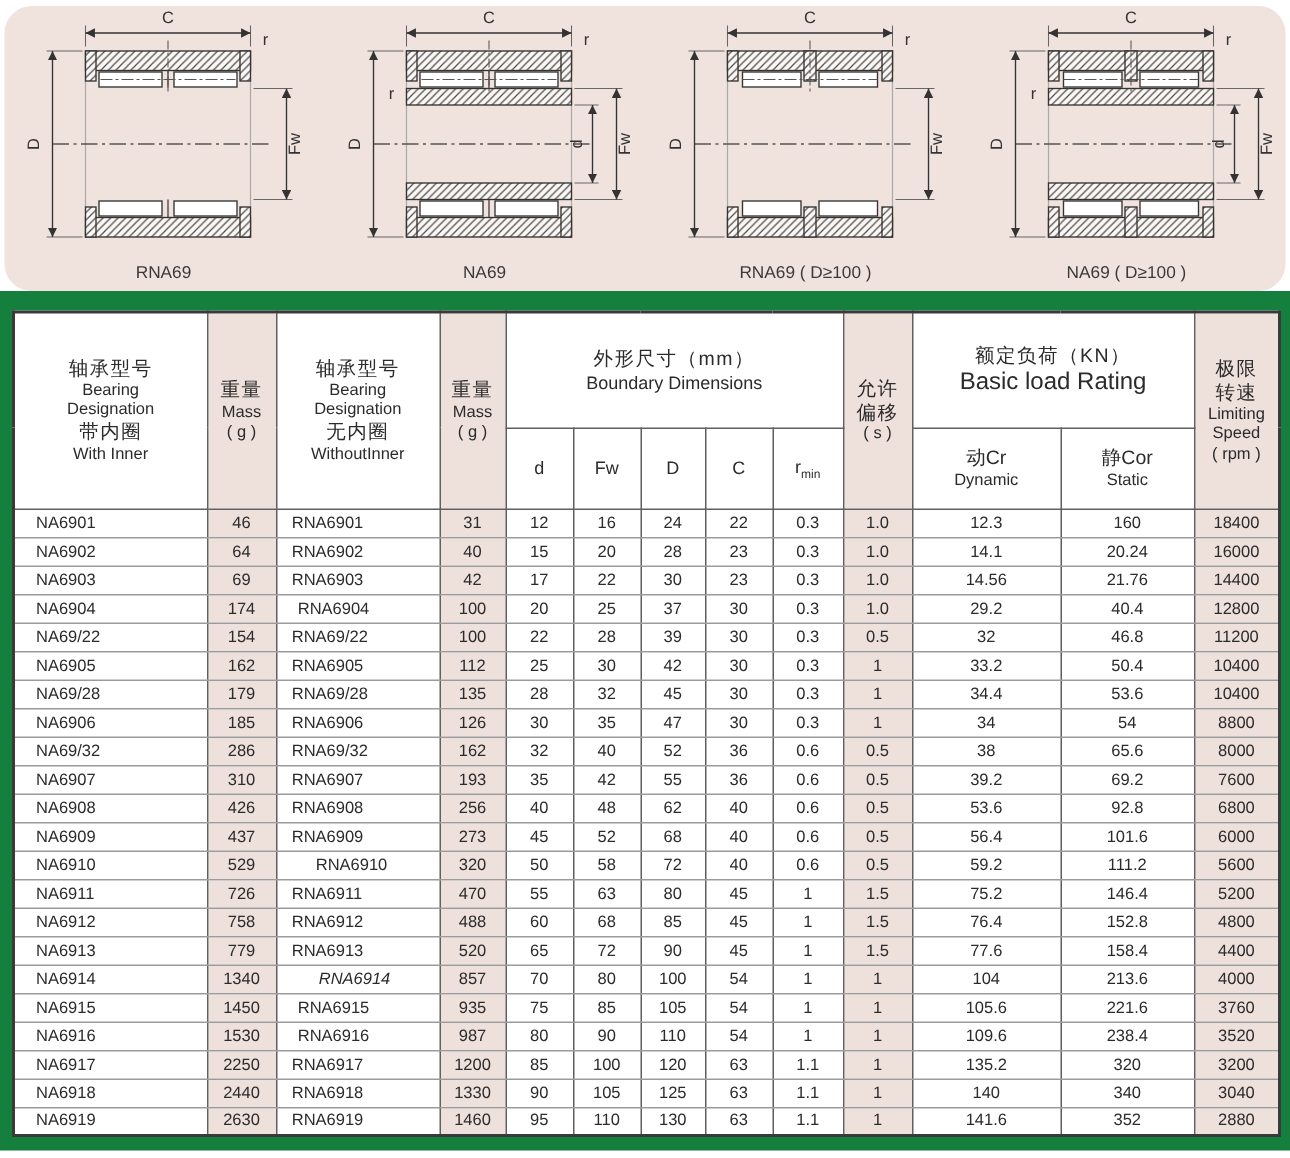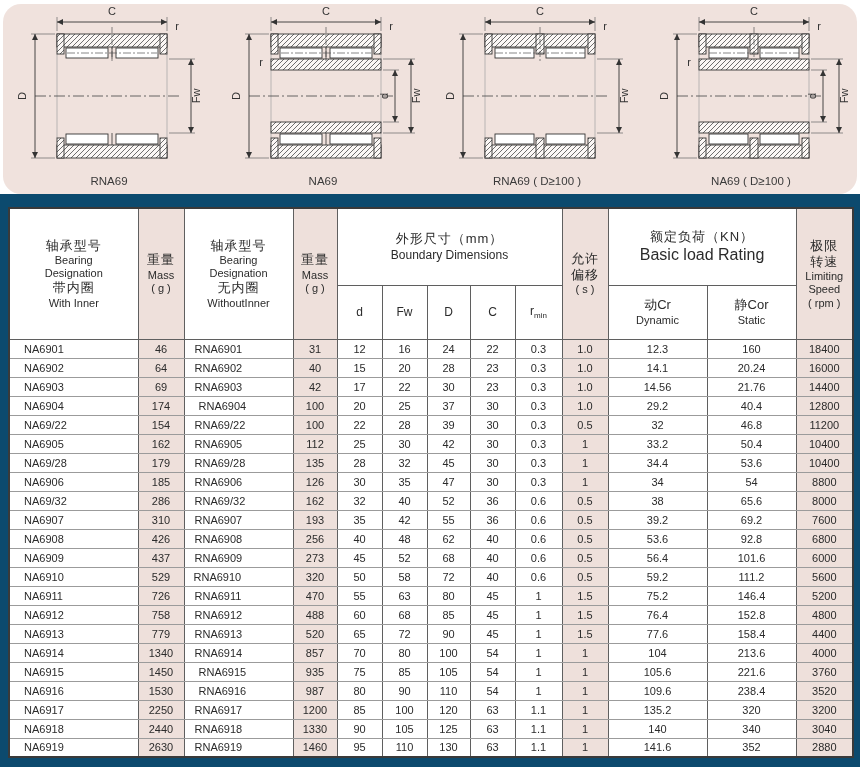--- a/index.html
+++ b/index.html
@@ -7,21 +7,21 @@
   body {
     font-family:"Liberation Sans","DejaVu Sans",sans-serif;
     background:#ffffff; color:#333; width:860px; height:772px; overflow:hidden;
   }
   .top-wrap { background:#ffffff; padding:4px 3px 0 3px; }
   .band {
     background:#f0e2dd; border-radius:18px; height:190px;
     display:flex; justify-content:space-between; align-items:flex-start; padding:0 2px;
   }
   .band svg { display:block; }
-  .table-section { background:#0c4a6e; padding:13px 8px 9px 8px; }
+  .table-section { background:#15803d; padding:13px 8px 9px 8px; }
   table.spec {
     border-collapse:collapse; table-layout:fixed; width:844px;
     background:#ffffff; border:2px solid #3a3a3a;
   }
   .spec th, .spec td {
     border:1px solid #7d7d7d; text-align:center; vertical-align:middle;
     font-weight:normal; color:#2b2b2b; overflow:hidden;
   }
   .spec th { border-color:#5f5f5f; background:#ffffff; }
   .spec td { height:19px; font-size:11px; border-left-color:#5f5f5f; border-right-color:#5f5f5f; border-top-color:#9b9b9b; border-bottom-color:#9b9b9b; }
@@ -518,21 +518,21 @@
           <td>40</td>
           <td>0.6</td>
           <td class="shade">0.5</td>
           <td>56.4</td>
           <td>101.6</td>
           <td class="shade">6000</td>
         </tr>
         <tr>
           <td class="des">NA6910</td>
           <td class="shade">529</td>
-          <td class="des" style="padding-left: 9px;">RNA6910</td>
+          <td class="des" style="padding-left: 26px;">RNA6910</td>
           <td class="shade">320</td>
           <td>50</td>
           <td>58</td>
           <td>72</td>
           <td>40</td>
           <td>0.6</td>
           <td class="shade">0.5</td>
           <td>59.2</td>
           <td>111.2</td>
           <td class="shade">5600</td>
@@ -578,21 +578,21 @@
           <td>45</td>
           <td>1</td>
           <td class="shade">1.5</td>
           <td>77.6</td>
           <td>158.4</td>
           <td class="shade">4400</td>
         </tr>
         <tr>
           <td class="des">NA6914</td>
           <td class="shade">1340</td>
-          <td class="des" style="padding-left: 10px;">RNA6914</td>
+          <td class="des" style="padding-left: 28px; font-style: italic;">RNA6914</td>
           <td class="shade">857</td>
           <td>70</td>
           <td>80</td>
           <td>100</td>
           <td>54</td>
           <td>1</td>
           <td class="shade">1</td>
           <td>104</td>
           <td>213.6</td>
           <td class="shade">4000</td>

